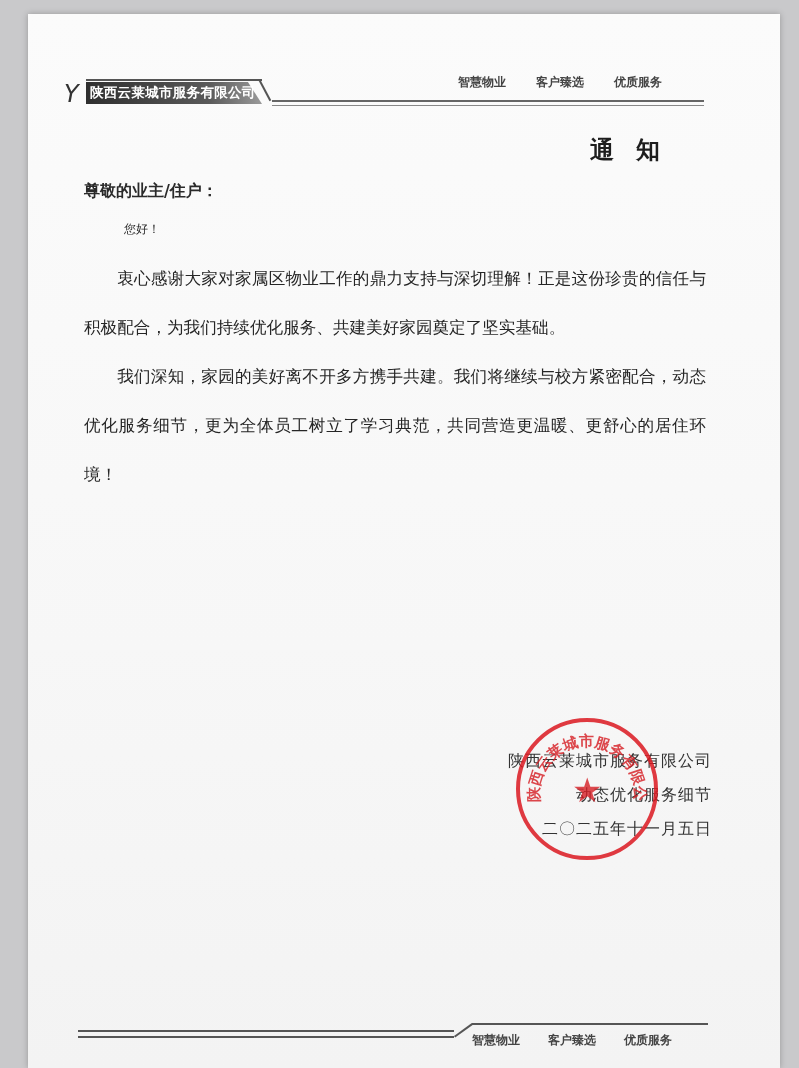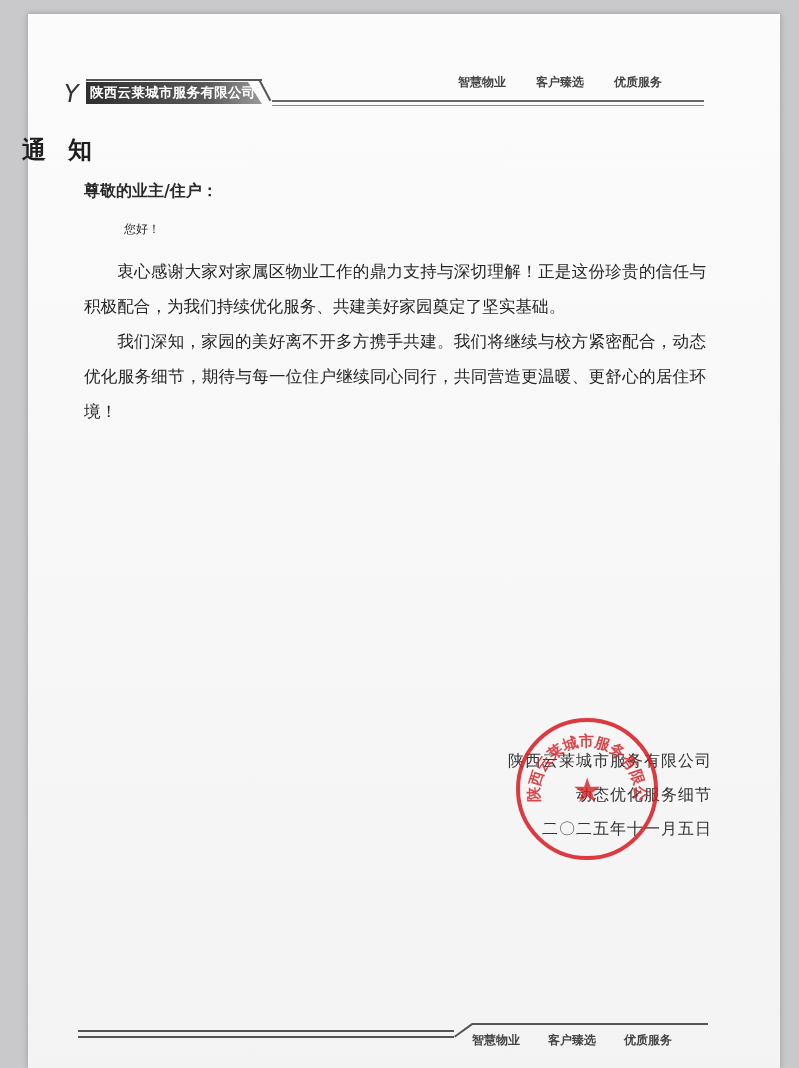--- a/index.html
+++ b/index.html
@@ -25,26 +25,26 @@
   .hdr-company {
     position: absolute; left: 26px; top: 14px; color: #fff; font-family: "DejaVu Sans", sans-serif;
     font-weight: bold; font-size: 13.5px; letter-spacing: 0.3px; white-space: nowrap;
   }
   .hdr-line1 { position: absolute; left: 22px; top: 9px; width: 176px; height: 2px; background: #555; }
   .hdr-slope { position: absolute; left: 196px; top: 9px; width: 24px; height: 2px; background: #555; transform-origin: 0 0; transform: rotate(62deg); }
   .hdr-line2 { position: absolute; left: 208px; top: 30px; width: 432px; height: 2px; background: #666; }
   .hdr-line3 { position: absolute; left: 208px; top: 35px; width: 432px; height: 1px; background: #888; }
   .hdr-tags { position: absolute; left: 394px; top: 4px; display: flex; gap: 30px; font-family: "DejaVu Sans", sans-serif; font-size: 12px; font-weight: bold; color: #444; }
   
-  .title { position: absolute; left: 0; width: 682px; top: 134px; text-align: left; font-size: 24px; font-weight: bold; color: #1e1e1e; letter-spacing: 22px; padding-left: 22px; box-sizing: border-box; }
+  .title { position: absolute; left: 0; width: 682px; top: 134px; text-align: right; font-size: 24px; font-weight: bold; color: #1e1e1e; letter-spacing: 22px; padding-left: 22px; box-sizing: border-box; }
   .salutation { position: absolute; left: 84px; top: 181px; font-size: 16px; font-weight: bold; color: #2a2a2a; }
   .greeting { position: absolute; left: 124px; top: 221px; font-size: 12px; color: #2a2a2a; }
   .body {
     position: absolute; left: 84px; top: 254px; width: 622px;
-    font-size: 16.6px; line-height: 35px; color: #262626; text-align: justify;
+    font-size: 16.6px; line-height: 49px; color: #262626; text-align: justify;
   }
   .body p { margin: 0; text-indent: 2em; }
   
   .sig { position: absolute; left: 452px; top: 744px; width: 260px; text-align: right; font-size: 16px; color: #333; line-height: 34px; }
   .sig div { letter-spacing: 1px; }
   .stamp {
     position: absolute; left: 516px; top: 718px; width: 142px; height: 142px; border-radius: 50%;
     border: 4px solid rgba(218,24,32,0.85); box-sizing: border-box;
     color: rgba(214,30,36,0.8); font-family: "DejaVu Sans", sans-serif;
   }
@@ -77,21 +77,21 @@
     <span>优质服务</span>
   </div>
 </div>
 
 <div class="title">通知</div>
 <div class="salutation">尊敬的业主/住户：</div>
 <div class="greeting">您好！</div>
 
 <div class="body">
   <p>衷心感谢大家对家属区物业工作的鼎力支持与深切理解！正是这份珍贵的信任与积极配合，为我们持续优化服务、共建美好家园奠定了坚实基础。</p>
-  <p>我们深知，家园的美好离不开多方携手共建。我们将继续与校方紧密配合，动态优化服务细节，期待与每一位住户继续同心同行，共同营造更温暖、更舒心的居住环境！</p>
+  <p>我们深知，家园的美好离不开多方携手共建。我们将继续与校方紧密配合，动态优化服务细节，更为全体员工树立了学习典范，共同营造更温暖、更舒心的居住环境！</p>
 </div>
 
 <div class="sig">
   <div>陕西云莱城市服务有限公司</div>
   <div>动态优化服务细节</div>
   <div>二〇二五年十一月五日</div>
 </div>
 
 <div class="stamp">
   <svg class="stamp-text" viewBox="0 0 134 134">

